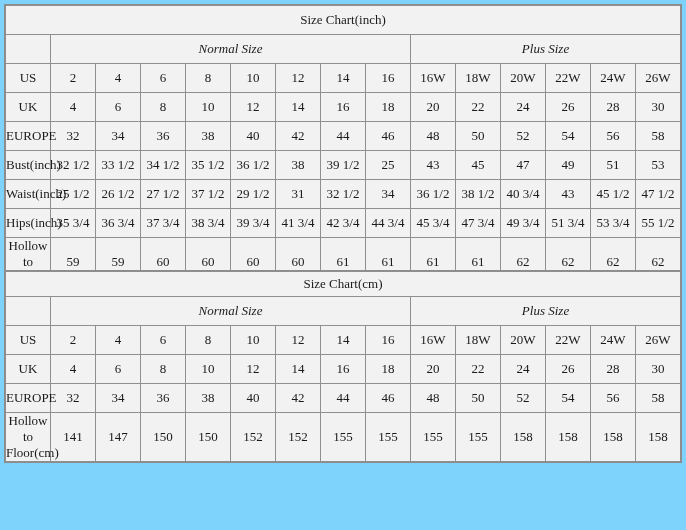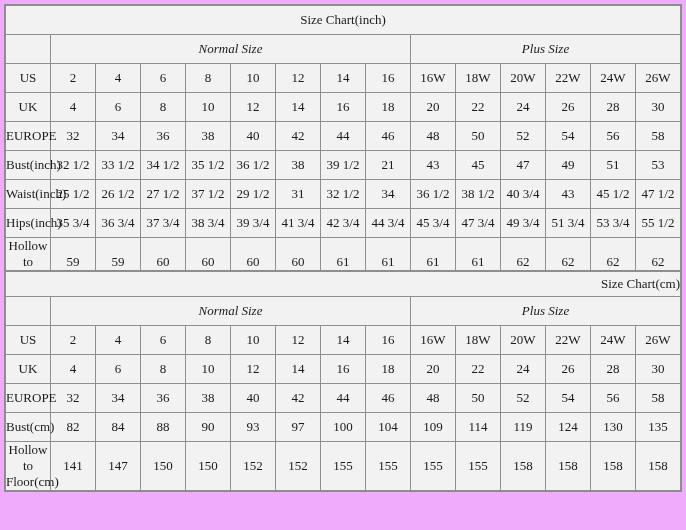--- a/index.html
+++ b/index.html
@@ -7,21 +7,21 @@
     padding: 0;
     background: #a8a8a8;
     width: 686px;
     height: 530px;
     font-family: "Liberation Serif", serif;
   }
   .page {
     width: 686px;
     height: 530px;
     position: relative;
-    background: #f0abfc;
+    background: #7dd3fc;
     box-sizing: border-box;
   }
   .chart-block {
     position: absolute;
     left: 4px;
     width: 678px;
     background: #f2f2f2;
     border: 1px solid #8c8c8c;
     box-sizing: border-box;
   }
@@ -63,21 +63,21 @@
   td.data {
     font-size: 12.5px;
   }
   td.spacer-cell {
     border: 1px solid #8f8f8f;
     border-top: none;
     border-left: none;
   }
   .tall-row td { height: 34px; }
   .cm-table td { height: 28.5px; }
-  .cm-table td.title-cell { height: 24px; text-align: right; }
+  .cm-table td.title-cell { height: 24px; }
   .cm-table td.group-cell { height: 25px; }
 </style>
 </head>
 <body>
 
 <div class="page">
 
   <div class="chart-block" id="chart-inch">
     <table class="size-table inch-table">
       <tbody>
@@ -142,21 +142,21 @@
         </tr>
         <tr>
           <td class="row-label">Bust(inch)</td>
           <td class="data">32 1/2</td>
           <td class="data">33 1/2</td>
           <td class="data">34 1/2</td>
           <td class="data">35 1/2</td>
           <td class="data">36 1/2</td>
           <td class="data">38</td>
           <td class="data">39 1/2</td>
-          <td class="data">21</td>
+          <td class="data">25</td>
           <td class="data">43</td>
           <td class="data">45</td>
           <td class="data">47</td>
           <td class="data">49</td>
           <td class="data">51</td>
           <td class="data">53</td>
         </tr>
         <tr>
           <td class="row-label">Waist(inch)</td>
           <td class="data">25 1/2</td>
@@ -267,37 +267,20 @@
           <td class="data">42</td>
           <td class="data">44</td>
           <td class="data">46</td>
           <td class="data">48</td>
           <td class="data">50</td>
           <td class="data">52</td>
           <td class="data">54</td>
           <td class="data">56</td>
           <td class="data">58</td>
         </tr>
-        <tr>
-          <td class="row-label">Bust(cm)</td>
-          <td class="data">82</td>
-          <td class="data">84</td>
-          <td class="data">88</td>
-          <td class="data">90</td>
-          <td class="data">93</td>
-          <td class="data">97</td>
-          <td class="data">100</td>
-          <td class="data">104</td>
-          <td class="data">109</td>
-          <td class="data">114</td>
-          <td class="data">119</td>
-          <td class="data">124</td>
-          <td class="data">130</td>
-          <td class="data">135</td>
-        </tr>
         <tr class="tall-row">
           <td class="row-label">Hollow to Floor(cm)</td>
           <td class="data">141</td>
           <td class="data">147</td>
           <td class="data">150</td>
           <td class="data">150</td>
           <td class="data">152</td>
           <td class="data">152</td>
           <td class="data">155</td>
           <td class="data">155</td>

